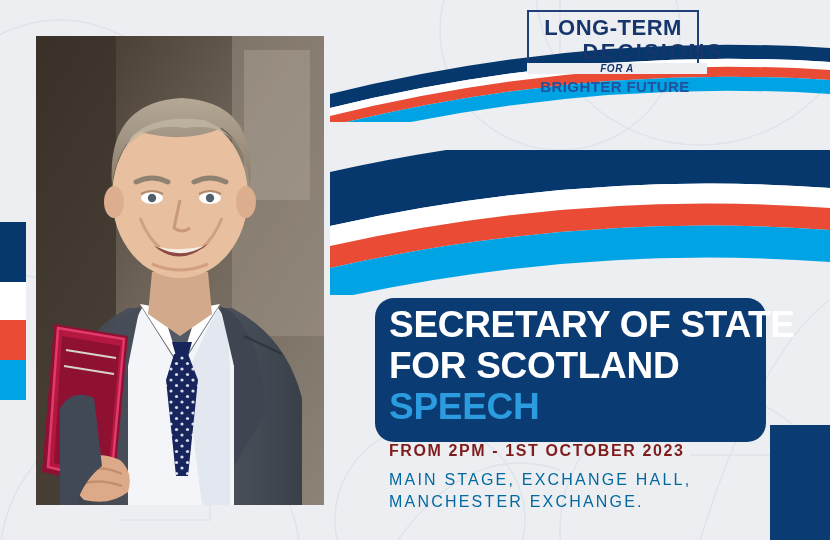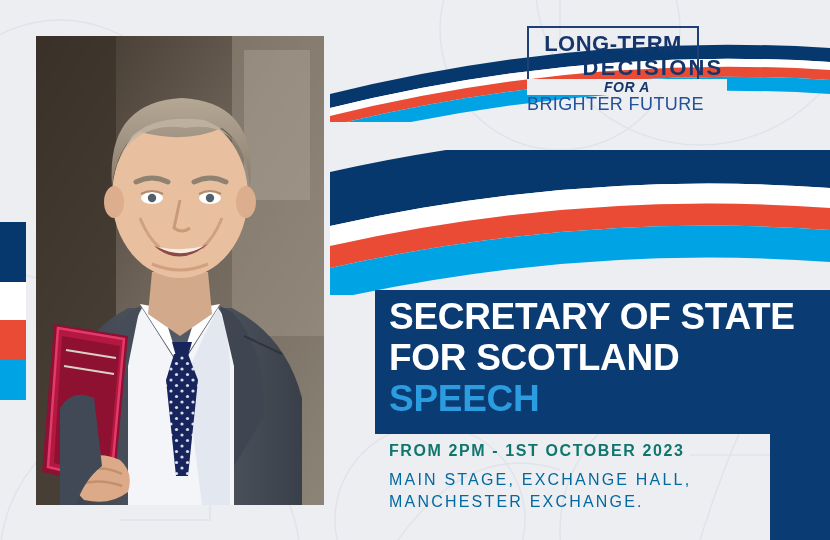--- a/index.html
+++ b/index.html
@@ -47,21 +47,21 @@
     height: 469px;
     overflow: hidden;
     background: #2a2520;
   }
   .photo-frame svg { display: block; }
 
   
   .logo {
     position: absolute;
     left: 527px;
-    top: 26px;
+    top: 10px;
     width: 176px;
     height: 86px;
   }
   .logo-box {
     position: absolute;
     left: 0;
     top: 0;
     width: 172px;
     height: 62px;
     border: 2px solid #1f3f77;
@@ -76,51 +76,52 @@
     font-weight: 800;
     letter-spacing: 0.5px;
     white-space: nowrap;
   }
   .logo-line1 { top: 5px;  font-size: 22px; }
   .logo-line2 { top: 29px; font-size: 22px; letter-spacing: 2.2px; padding-left: 40px; }
   .logo-fora {
     position: absolute;
     left: 0;
     top: 53px;
-    width: 200px;
+    width: 180px;
     text-align: center;
     color: #16366b;
-    font-size: 14px;
+    font-size: 10px;
     font-weight: 800;
     font-style: italic;
     letter-spacing: 0.6px;
     background: #eceef1;
   }
   .logo-fora span { background: #eceef1; padding: 0 5px; }
   .logo-line3 {
     position: absolute;
     left: 0;
     top: 68px;
     width: 176px;
     text-align: center;
     color: #23519c;
-    font-size: 18px;
-    font-weight: 400;
+    font-size: 15px;
+    font-weight: 700;
     letter-spacing: 0.4px;
     white-space: nowrap;
   }
 
   
   .title-panel {
     position: absolute;
     left: 375px;
-    top: 290px;
-    width: 455px;
+    top: 298px;
+    width: 391px;
     height: 144px;
     background: #0b3b73;
+    border-radius: 19px;
   }
   .title-text {
     position: absolute;
     left: 14px;
     top: 6px;
     width: 470px;
     font-size: 37px;
     font-weight: 800;
     line-height: 41px;
     letter-spacing: -0.3px;
@@ -130,21 +131,21 @@
   .title-line3 { color: #2b9ce0; }
 
   
   .details {
     position: absolute;
     left: 389px;
     top: 442px;
     width: 430px;
   }
   .detail-date {
-    color: #0f766e;
+    color: #7f1d1d;
     font-size: 16px;
     font-weight: 800;
     letter-spacing: 1.6px;
     white-space: nowrap;
     margin-bottom: 9px;
   }
   .detail-venue {
     color: #0369a1;
     font-size: 16px;
     font-weight: 400;

